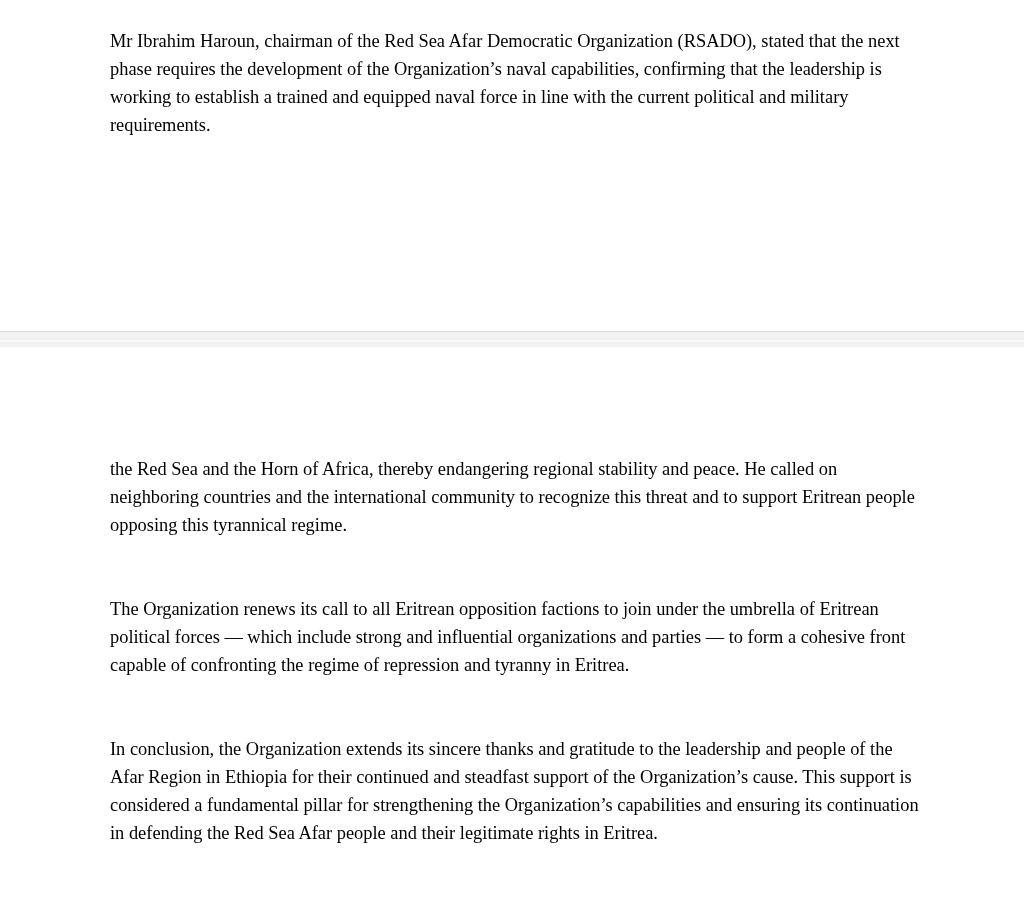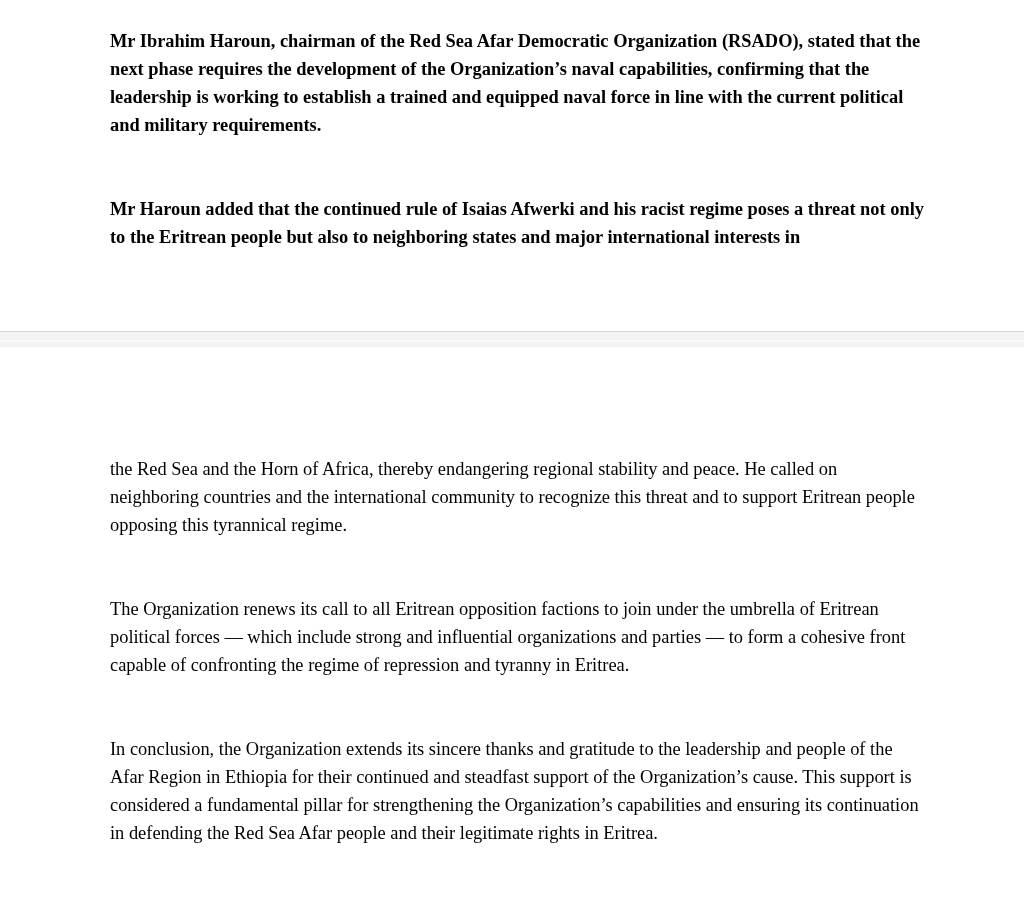--- a/index.html
+++ b/index.html
@@ -18,21 +18,20 @@
   }
   .page-region {
     background: #ffffff;
     padding-left: 110px;
     padding-right: 97px;
   }
   .page-region.page-top {
     height: 331px;
     padding-top: 27px;
     overflow: hidden;
-    font-weight: bold;
   }
   .page-region.page-bottom {
     height: 560px;
     padding-top: 108px;
     overflow: hidden;
   }
   .doc-paragraph {
     font-size: 18.4px;
     line-height: 28px;
     color: #000000;
@@ -55,21 +54,20 @@
     background: #f9f9f9;
   }
 </style>
 </head>
 <body>
 
 <div class="doc-viewport">
 
   <div class="page-region page-top">
     <p class="doc-paragraph">Mr Ibrahim Haroun, chairman of the Red Sea Afar Democratic Organization (RSADO), stated that the next phase requires the development of the Organization’s naval capabilities, confirming that the leadership is working to establish a trained and equipped naval force in line with the current political and military requirements.</p>
-    <p class="doc-paragraph">Mr Haroun added that the continued rule of Isaias Afwerki and his racist regime poses a threat not only to the Eritrean people but also to neighboring states and major international interests in</p>
   </div>
 
   <div class="page-break-band">
     <div class="seam"></div>
   </div>
 
   <div class="page-region page-bottom">
     <p class="doc-paragraph">the Red Sea and the Horn of Africa, thereby endangering regional stability and peace. He called on neighboring countries and the international community to recognize this threat and to support Eritrean people opposing this tyrannical regime.</p>
     <p class="doc-paragraph">The Organization renews its call to all Eritrean opposition factions to join under the umbrella of Eritrean political forces — which include strong and influential organizations and parties — to form a cohesive front capable of confronting the regime of repression and tyranny in Eritrea.</p>
     <p class="doc-paragraph">In conclusion, the Organization extends its sincere thanks and gratitude to the leadership and people of the Afar Region in Ethiopia for their continued and steadfast support of the Organization’s cause. This support is considered a fundamental pillar for strengthening the Organization’s capabilities and ensuring its continuation in defending the Red Sea Afar people and their legitimate rights in Eritrea.</p>

